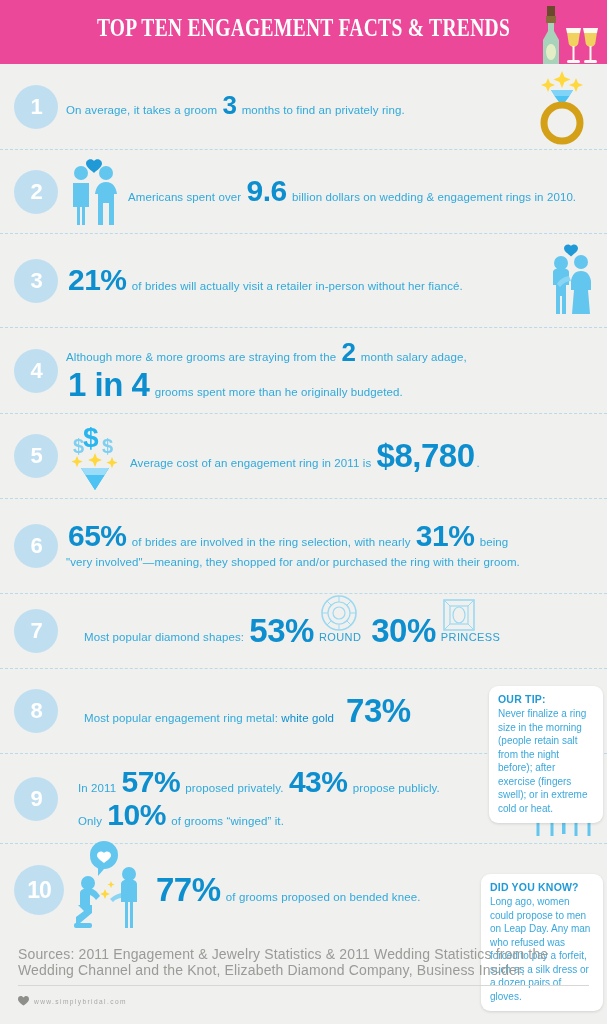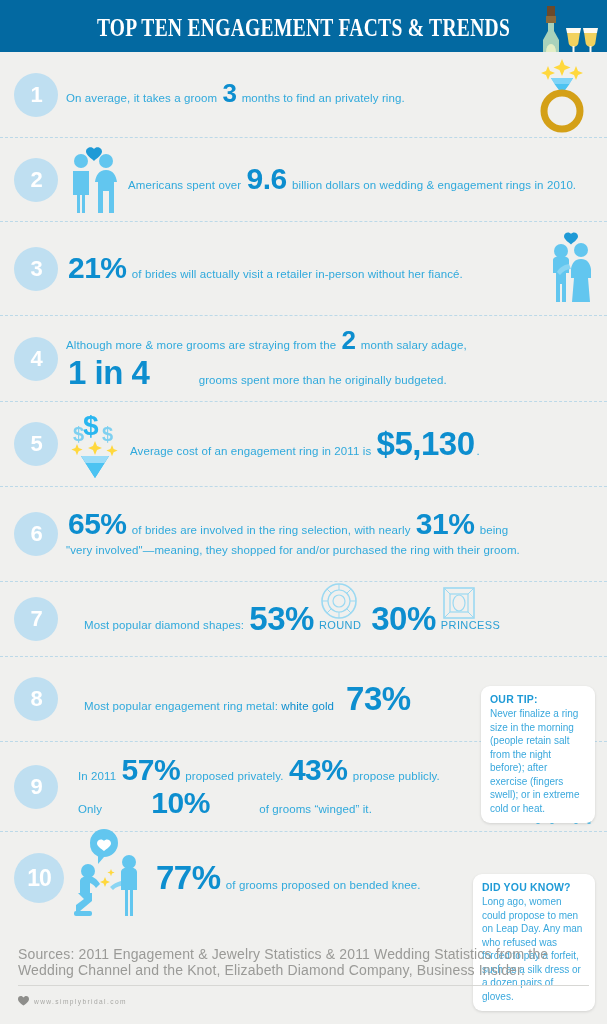--- a/index.html
+++ b/index.html
@@ -6,22 +6,22 @@
   body{
     width:607px;height:1024px;
     background:#f0f0ee;
     font-family:"Liberation Sans",sans-serif;
     overflow:hidden;
     position:relative;
   }
   
   .header{
     position:relative;
-    height:52px;
-    background:#0369a1;
+    height:64px;
+    background:#ec4899;
     overflow:hidden;
   }
   .header-title{
     position:absolute;
     left:0;right:0;top:14px;
     text-align:center;
     color:#ffffff;
     font-family:"Liberation Serif",serif;
     font-weight:bold;
     font-size:25px;
@@ -70,21 +70,21 @@
   .factbody{flex:1 1 auto;min-width:0;}
   .line{
     color:#30a9dc;
     font-size:11.5px;
     line-height:1.35;
     letter-spacing:0.1px;
     display:flex;
     align-items:baseline;
     flex-wrap:wrap;
   }
-  .line.l2{margin-top:4px;gap:44px;}
+  .line.l2{margin-top:4px;}
   .t{white-space:pre;}
   .big-num{
     color:#0d8ecf;
     font-weight:bold;
     font-size:26px;
     line-height:0.9;
     padding:0 2px;
     letter-spacing:-0.5px;
   }
   .big-num.xl{font-size:30px;}
@@ -95,21 +95,21 @@
     color:#2a9fd4;
     letter-spacing:0.4px;
     padding-left:3px;
     padding-right:8px;
   }
   .icon-left{flex:0 0 auto;margin-right:6px;}
   .icon-right{flex:0 0 auto;margin-left:6px;}
   
   .card{
     position:absolute;
-    right:12px;
+    right:4px;
     background:#ffffff;
     border-radius:9px;
     box-shadow:0 1px 3px rgba(0,0,0,.13);
     padding:7px 9px 8px 9px;
     box-sizing:border-box;
   }
   .card-title{
     color:#1f9ad6;
     font-weight:bold;
     font-size:10.5px;
@@ -292,21 +292,21 @@
           <path d="M29 33 l2 5 l5 2 l-5 2 l-2 5 l-2 -5 l-5 -2 l5 -2 z"></path>
           <path d="M46 37 l1.6 4 l4 1.6 l-4 1.6 l-1.6 4 l-1.6 -4 l-4 -1.6 l4 -1.6 z"></path>
         </g>
         <path d="M15 48 h28 l-14 22 z" fill="#29b6f0"></path>
         <path d="M15 48 h28 l-4.5 7 h-19 z" fill="#9bdcf8"></path>
         <path d="M19.5 55 h19 l-9.5 15 z" fill="#4cc3f2"></path>
       </svg>
       <div class="factbody">
         <div class="line">
           <span class="t">Average cost of an engagement ring in 2011 is </span>
-          <span class="big-num xxl">$5,130</span>
+          <span class="big-num xxl">$8,780</span>
           <span class="t">.</span>
         </div>
       </div>
     </div>
   </div>
 
   <div class="row" style="height:95px">
     <div class="num">6</div>
     <div class="fact">
       <div class="factbody">

